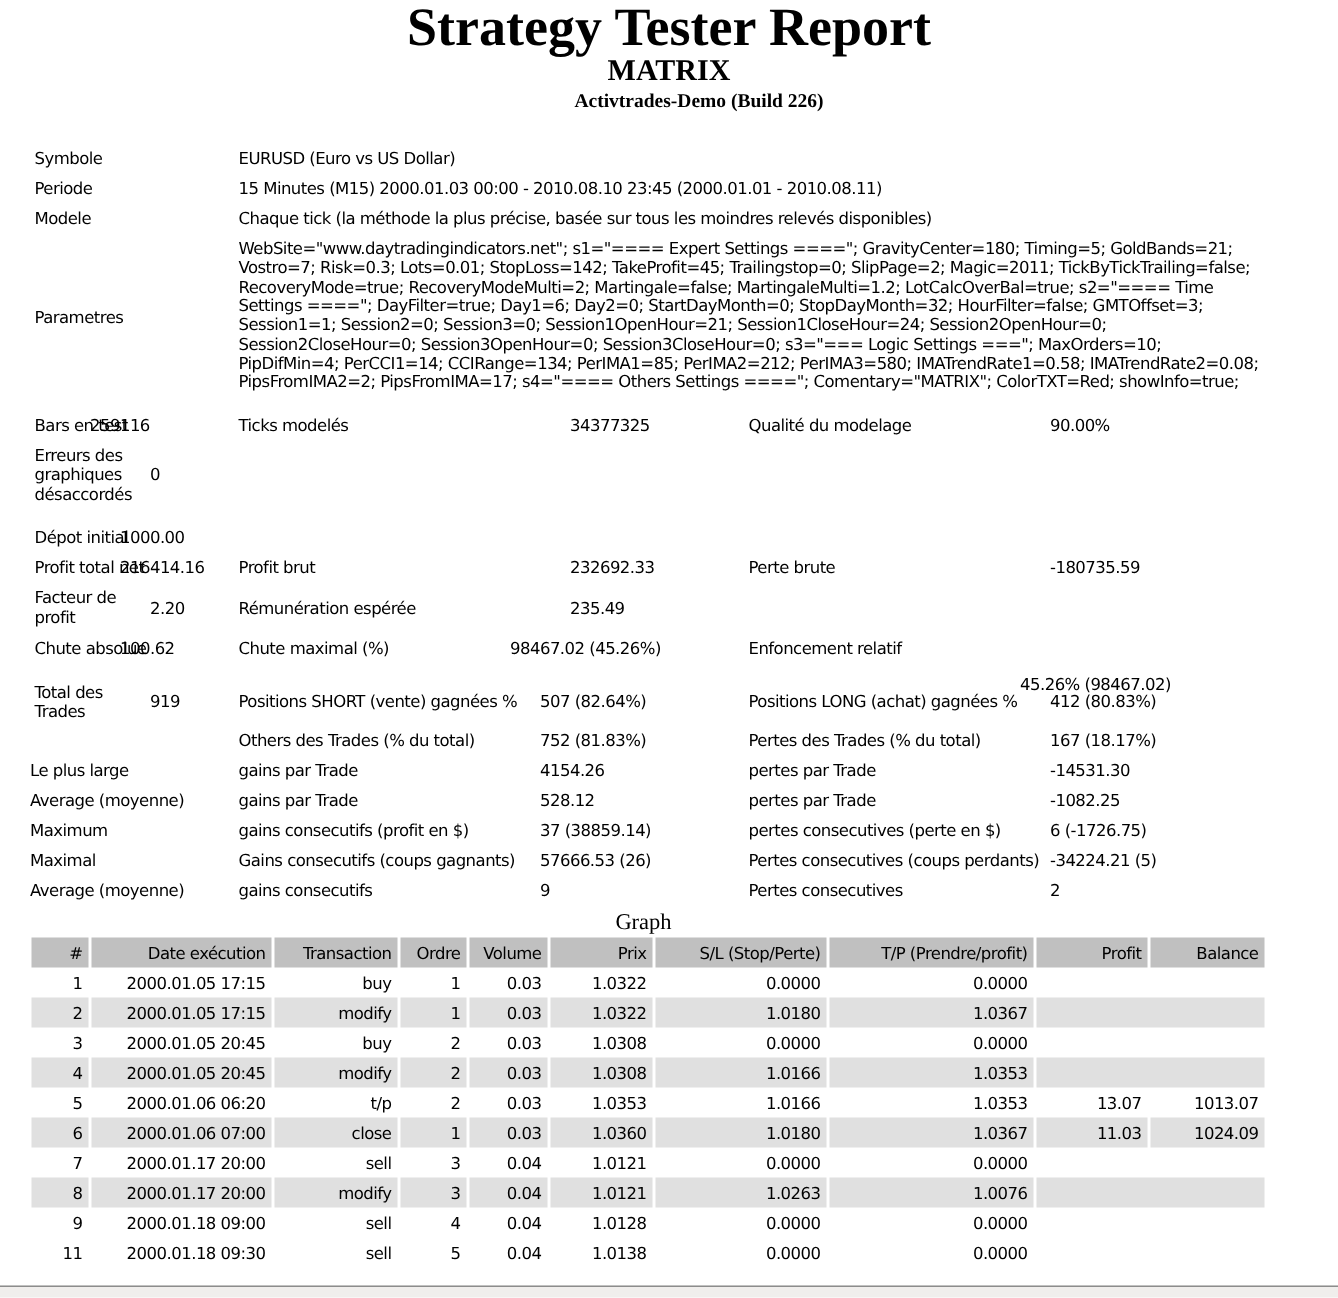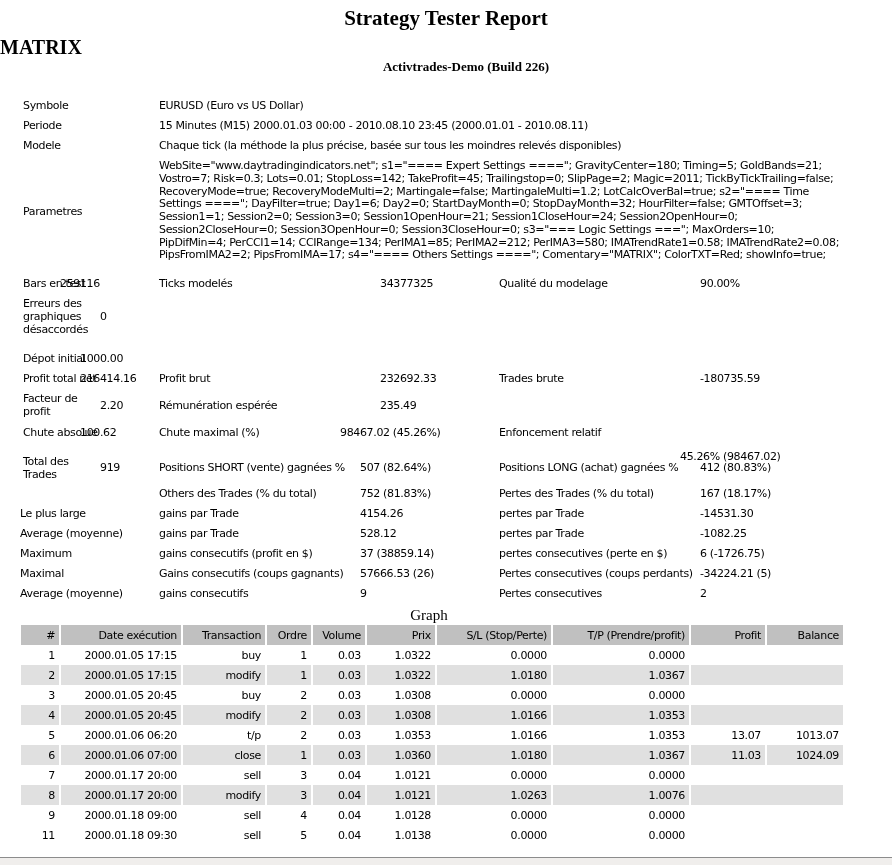--- a/index.html
+++ b/index.html
@@ -2,22 +2,22 @@
 <html><head>
 <meta charset="utf-8">
 <style>
   html, body { margin: 0; padding: 0; }
   body {
     width: 892px; height: 865px; overflow: hidden; position: relative;
     background: #ffffff; color: #000;
     font-family: "DejaVu Sans", sans-serif; font-size: 11px;
   }
   .h1 { position: absolute; left: 0; width: 892px; text-align: center; top: 2px;
-        font-family: "Liberation Serif", serif; font-weight: bold; font-size: 21px; line-height: 32px; }
-  .h2 { position: absolute; left: 0; width: 892px; top: 35px;
+        font-family: "Liberation Serif", serif; font-weight: bold; font-size: 36px; line-height: 32px; }
+  .h2 { position: absolute; left: 0; width: 892px; text-align: center; top: 35px;
         font-family: "Liberation Serif", serif; font-weight: bold; font-size: 20px; line-height: 24px; }
   .h3 { position: absolute; left: 0; width: 892px; text-align: center; top: 59px;
         font-family: "Liberation Serif", serif; font-weight: bold; font-size: 13px; line-height: 16px; padding-left: 20px; }
 
   .t { position: absolute; font-family: "DejaVu Sans", sans-serif; font-size: 11px; line-height: 13px; white-space: nowrap; letter-spacing: -0.35px; }
   .r { }
   .wrap { white-space: normal; }
 
   .params { position: absolute; left: 159px; top: 160px; width: 680px; font-size: 11px; line-height: 12.75px;
             letter-spacing: -0.35px; white-space: normal; word-spacing: 0px; }
@@ -60,21 +60,21 @@
 <div class="t wrap" style="left:23px;top:297px;width:66px">Erreurs des graphiques désaccordés</div>
 <div class="t r" style="left:100px;width:53px;top:310px">0</div>
 
 <div class="t" style="left:23px;top:352px">Dépot initial</div>
 <div class="t r" style="left:80px;width:73px;top:352px">1000.00</div>
 
 <div class="t" style="left:23px;top:372px">Profit total net</div>
 <div class="t r" style="left:80px;width:73px;top:372px">216414.16</div>
 <div class="t" style="left:159px;top:372px">Profit brut</div>
 <div class="t r" style="left:380px;width:112px;top:372px">232692.33</div>
-<div class="t" style="left:499px;top:372px">Trades brute</div>
+<div class="t" style="left:499px;top:372px">Perte brute</div>
 <div class="t r" style="left:700px;width:135px;top:372px">-180735.59</div>
 
 <div class="t wrap" style="left:23px;top:392px;width:62px">Facteur de profit</div>
 <div class="t r" style="left:100px;width:53px;top:399px">2.20</div>
 <div class="t" style="left:159px;top:399px">Rémunération espérée</div>
 <div class="t r" style="left:380px;width:112px;top:399px">235.49</div>
 
 <div class="t" style="left:23px;top:426px">Chute absolue</div>
 <div class="t r" style="left:80px;width:73px;top:426px">100.62</div>
 <div class="t" style="left:159px;top:426px">Chute maximal (%)</div>

